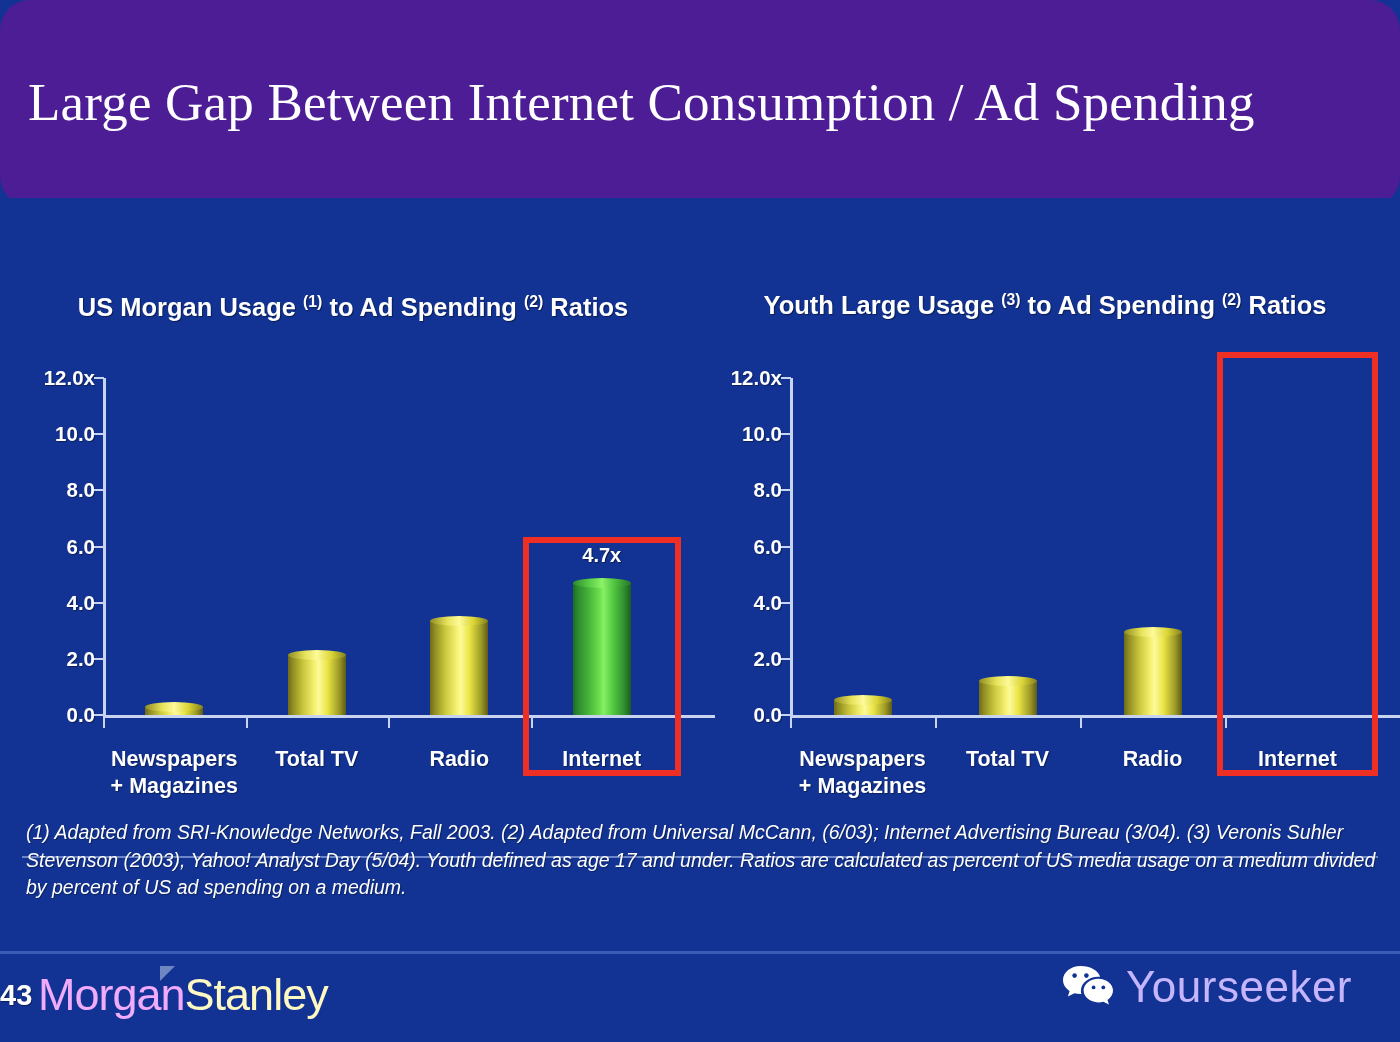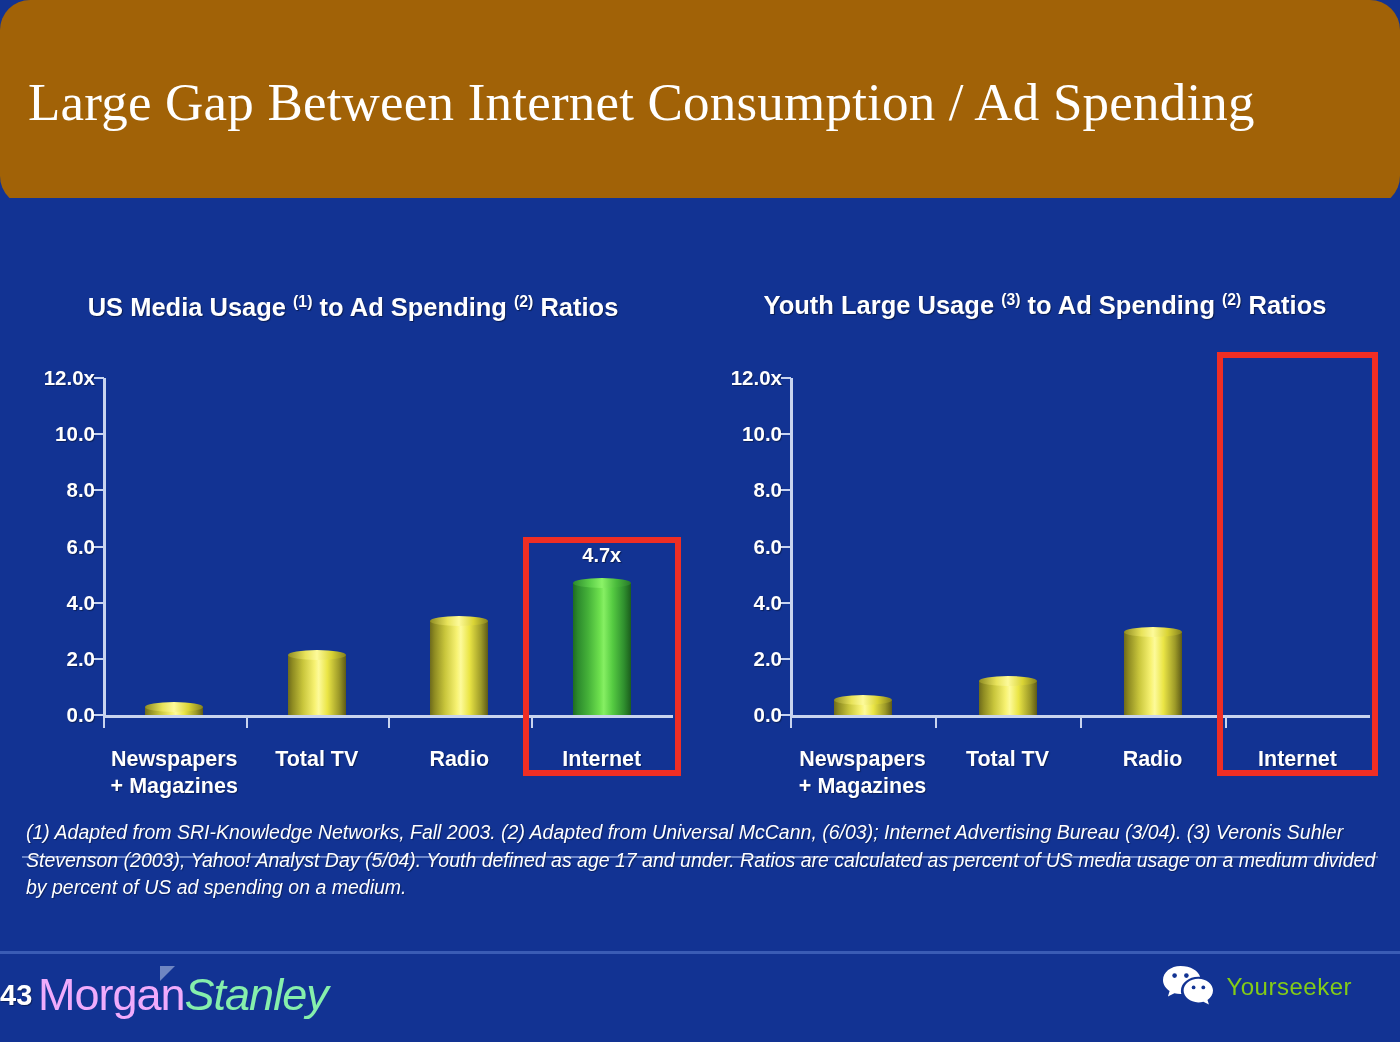--- a/index.html
+++ b/index.html
@@ -14,21 +14,21 @@
     font-family: "Liberation Sans", sans-serif;
     position: relative;
   }
 
   
   .header-band {
     position: absolute;
     left: 0; top: 0;
     width: 1400px;
     height: 206px;
-    background: #a16207;
+    background: #4c1d95;
     display: flex;
     align-items: center;
     border-radius: 30px;
   }
   .slide-title {
     font-family: "Liberation Serif", serif;
     font-size: 53px;
     color: #ffffff;
     letter-spacing: 0.2px;
     padding-left: 28px;
@@ -74,20 +74,21 @@
     font-weight: bold;
   }
 
   
   .plot {
     position: absolute;
     left: 95px;
     top: 180px;
     width: 570px;
     height: 340px;
+    padding-left: 42px;
   }
   .panel.right .plot { left: 90px; width: 580px; }
 
   .axis-line-y {
     position: absolute;
     left: 0; top: 0;
     width: 3px; height: 340px;
     background: #c8d4ef;
   }
   .axis-line-x {
@@ -253,21 +254,21 @@
   .ms-logo {
     position: absolute;
     left: 38px;
     top: 18px;
     font-size: 45px;
     letter-spacing: -1px;
     line-height: 1;
     white-space: nowrap;
   }
   .ms-logo .morgan { color: #f0abfc; }
-  .ms-logo .stanley { color: #86efac; font-style: italic; }
+  .ms-logo .stanley { color: #fef9c3; }
   .ms-mark {
     position: absolute;
     left: 160px;
     top: 12px;
     width: 0; height: 0;
     border-left: 15px solid #6f86c2;
     border-bottom: 15px solid transparent;
   }
   .page-number {
     position: absolute;
@@ -281,38 +282,38 @@
   }
   .brand {
     position: absolute;
     right: 48px;
     top: 10px;
     display: flex;
     align-items: center;
     gap: 12px;
   }
   .brand-name {
-    color: #84cc16;
-    font-size: 24px;
+    color: #c4b5fd;
+    font-size: 44px;
     letter-spacing: 0.5px;
     line-height: 1;
   }
 </style>
 </head>
 <body>
 
 <div class="header-band">
   <div class="slide-title">Large Gap Between Internet Consumption / Ad Spending</div>
 </div>
 
 <div class="slide-body">
 
   <div class="panel left">
     <div class="panel-title">
-      <span>US Media Usage </span><sup>(1)</sup><span> to Ad Spending </span><sup>(2)</sup><span> Ratios</span>
+      <span>US Morgan Usage </span><sup>(1)</sup><span> to Ad Spending </span><sup>(2)</sup><span> Ratios</span>
     </div>
 
     <div class="plot" id="plot-0">
       <div class="axis-line-y"></div>
       <div class="axis-line-x"></div>
       <div class="ticks" id="ticks-0">
           <div class="ytick" style="top: 0px;">12.0x</div>
           <div class="ytick-mark" style="top: 0px;"></div>
           <div class="ytick" style="top: 56.1667px;">10.0</div>
           <div class="ytick-mark" style="top: 56.1667px;"></div>

